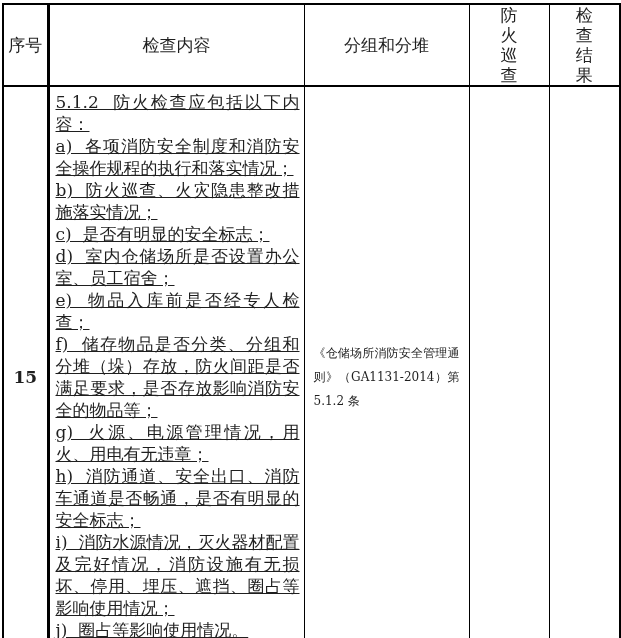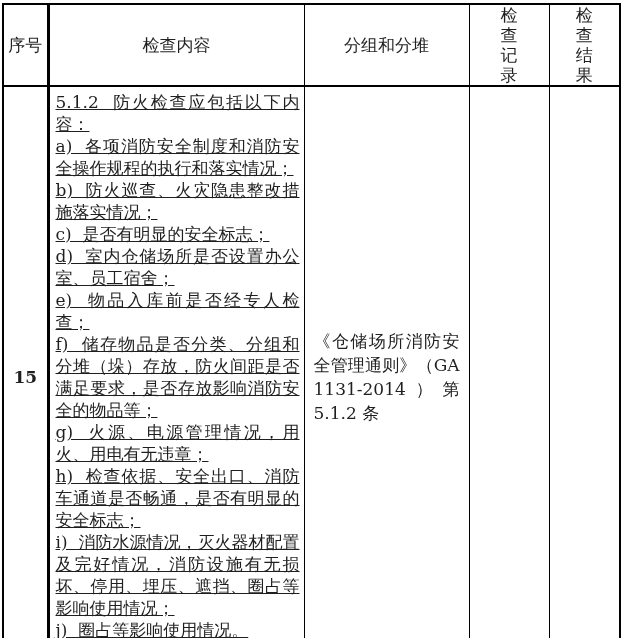--- a/index.html
+++ b/index.html
@@ -66,21 +66,21 @@
     text-align: justify;
     text-justify: inter-character;
     word-break: break-all;
     white-space: pre-wrap;
   }
   td.basis-cell {
     vertical-align: middle;
     padding: 0 9px;
   }
   .basis-text {
-    font-size: 17px;
+    font-size: 12px;
     line-height: 24px;
     text-align: justify;
     text-justify: inter-character;
     word-break: break-all;
     white-space: pre-wrap;
   }
   tr.partial-row > td { height: 12px; border-top: 2px solid #000; }
 </style>
 </head>
 <body>
@@ -92,38 +92,38 @@
       <col class="c-content">
       <col class="c-basis">
       <col class="c-record">
       <col class="c-result">
     </colgroup>
     <thead>
       <tr>
         <th class="h-num">序号</th>
         <th>检查内容</th>
         <th>分组和分堆</th>
-        <th>检查记录</th>
+        <th>防火巡查</th>
         <th>检查结果</th>
       </tr>
     </thead>
     <tbody>
       <tr class="main-row">
         <td class="num-cell">15</td>
         <td class="content-cell">
           <div>
               <p class="content-item">5.1.2  防火检查应包括以下内容：</p>
               <p class="content-item">a)  各项消防安全制度和消防安全操作规程的执行和落实情况；</p>
               <p class="content-item">b)  防火巡查、火灾隐患整改措施落实情况；</p>
               <p class="content-item">c)  是否有明显的安全标志；</p>
               <p class="content-item">d)  室内仓储场所是否设置办公室、员工宿舍；</p>
               <p class="content-item">e)  物品入库前是否经专人检查；</p>
               <p class="content-item">f)  储存物品是否分类、分组和分堆（垛）存放，防火间距是否满足要求，是否存放影响消防安全的物品等；</p>
               <p class="content-item">g)  火源、电源管理情况，用火、用电有无违章；</p>
-              <p class="content-item">h)  检查依据、安全出口、消防车通道是否畅通，是否有明显的安全标志；</p>
+              <p class="content-item">h)  消防通道、安全出口、消防车通道是否畅通，是否有明显的安全标志；</p>
               <p class="content-item">i)  消防水源情况，灭火器材配置及完好情况，消防设施有无损坏、停用、埋压、遮挡、圈占等影响使用情况；</p>
               <p class="content-item">j)  圈占等影响使用情况。</p>
             </div>
         </td>
         <td class="basis-cell">
           <div class="basis-text">《仓储场所消防安全管理通则》（GA1131-2014）第 5.1.2 条</div>
         </td>
         <td></td>
         <td></td>
       </tr>

